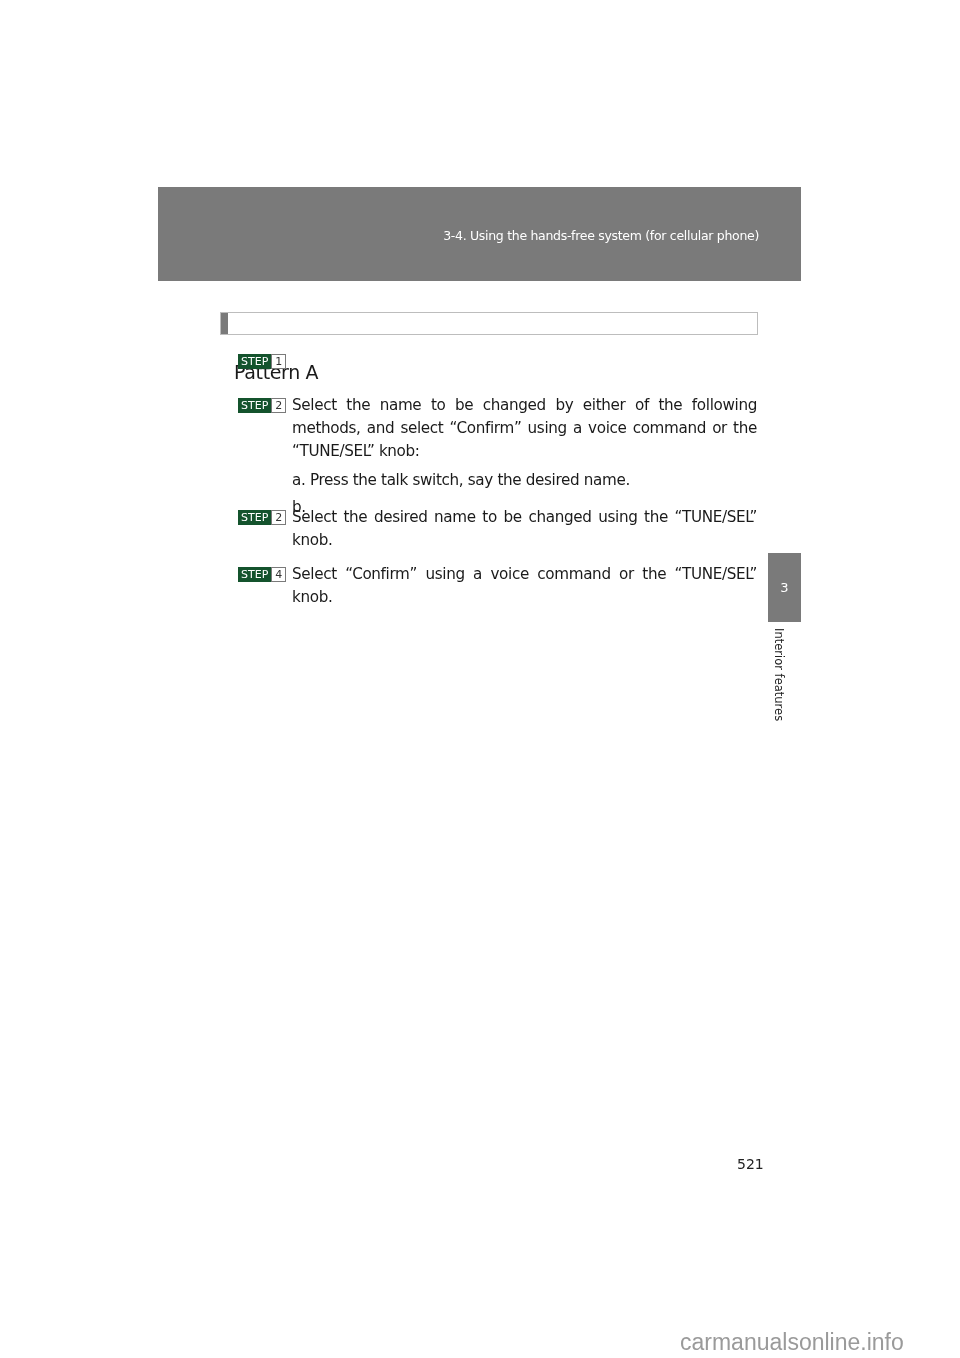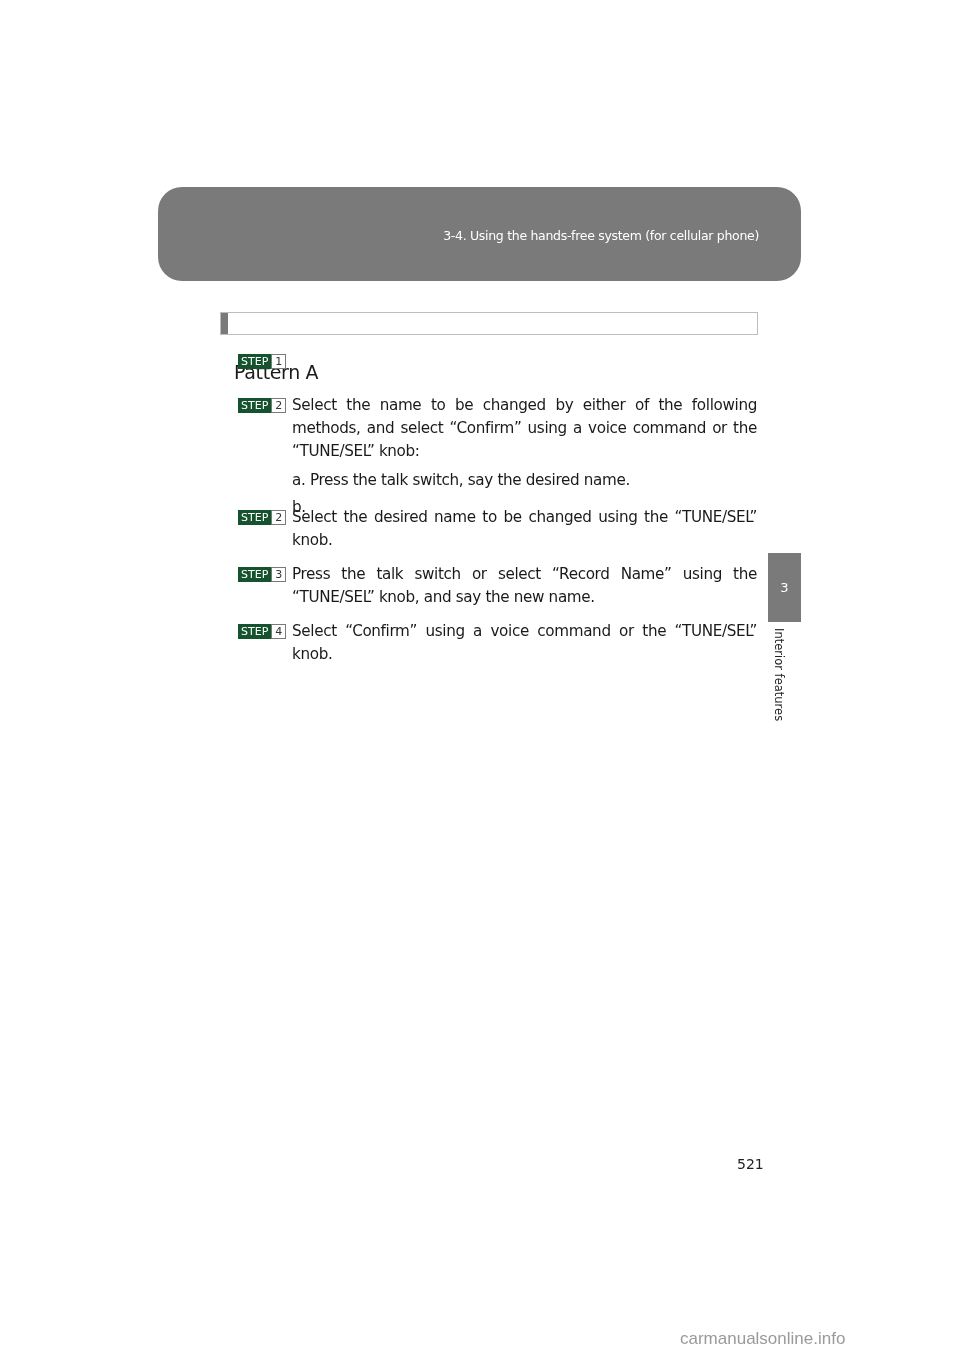--- a/index.html
+++ b/index.html
@@ -15,21 +15,20 @@
       font-family: "DejaVu Sans", "Liberation Sans", sans-serif;
       color: #1a1a1a;
     }
     .header-band {
       position: absolute;
       left: 158px;
       top: 187px;
       width: 643px;
       height: 94px;
       background: #7a7a7a;
-      border-radius: 24px;
     }
     .header-title {
       position: absolute;
       right: 42px;
       top: 41px;
       color: #ffffff;
       font-size: 12.5px;
       letter-spacing: -0.3px;
       white-space: nowrap;
     }
@@ -149,21 +148,21 @@
       top: 1108px;
       font-size: 14px;
       color: #222;
       margin-top: 48px;
     }
     .watermark {
       position: absolute;
       left: 680px;
       top: 1329px;
       font-family: "Liberation Sans", sans-serif;
-      font-size: 17px;
+      font-size: 23px;
       color: #9a9a9a;
     }
   </style>
 </head>
 <body>
 
 <div class="header-band">
   <div class="header-title">3-4. Using the hands-free system (for cellular phone)</div>
 </div>
 
@@ -209,21 +208,20 @@
       <span class="num">2</span>
     </span>
     <span>Select the desired name to be changed using the “TUNE/SEL” knob.</span>
   </div>
 
   <div class="step">
     <span class="badge">
       <span class="word">STEP</span>
       <span class="num">3</span>
     </span>
-    <span>Press the talk switch or select “Record Name” using the “TUNE/SEL” knob, and say the new name.</span>
   </div>
 
   <div class="step">
     <span class="badge">
       <span class="word">STEP</span>
       <span class="num">4</span>
     </span>
     <span>Select “Confirm” using a voice command or the “TUNE/SEL” knob.</span>
   </div>
 

